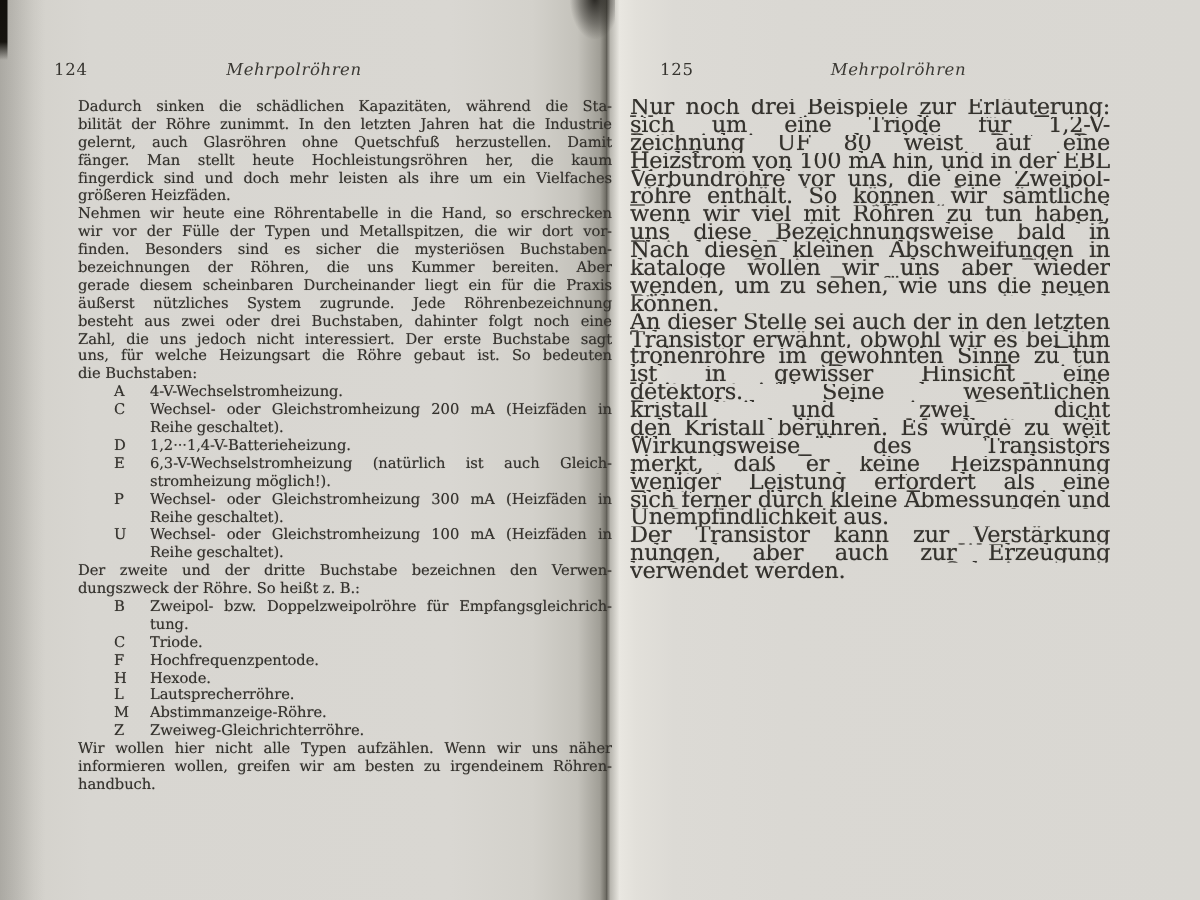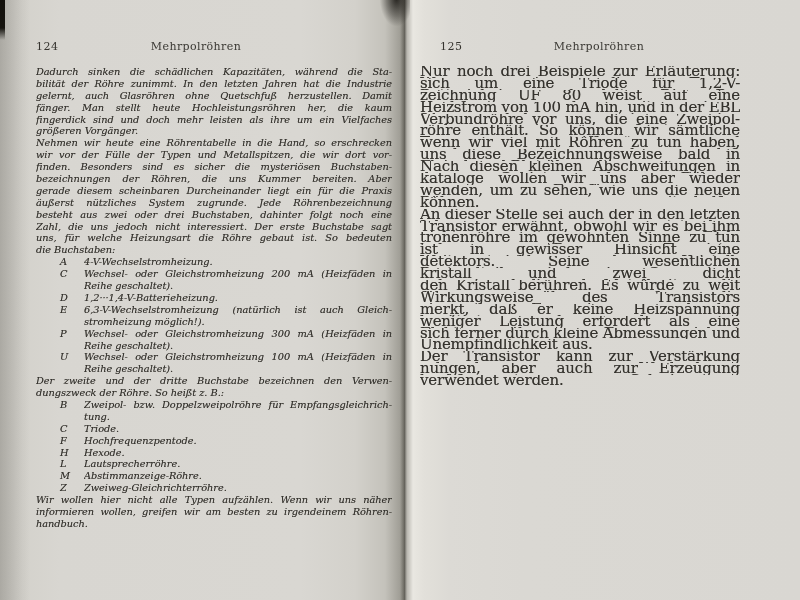--- a/index.html
+++ b/index.html
@@ -20,28 +20,28 @@
   .corner-mark{position:absolute;left:0;top:0;width:5px;height:40px;
     background:linear-gradient(180deg,#12100c 0%,#16140f 70%,rgba(22,20,15,0) 100%);}
   .spine-top-smudge{position:absolute;left:380px;top:-8px;width:30px;height:34px;
     background:radial-gradient(ellipse at 55% 20%,rgba(18,16,12,0.85) 0%,rgba(18,16,12,0.35) 45%,rgba(18,16,12,0) 72%);}
   .left-edge-shade{position:absolute;left:0;top:0;width:30px;height:600px;
     background:linear-gradient(90deg,rgba(75,73,66,0.22),rgba(75,73,66,0));}
 
   .pagenum{position:absolute;top:40px;font-size:11px;color:#36342f;letter-spacing:0.5px;}
   .pagenum-left{left:36px;}
   .pagenum-right{left:440px;width:318px;text-align:left;}
-  .running-header{position:absolute;top:40px;font-size:11px;
+  .running-header{position:absolute;top:40px;font-style:italic;font-size:11px;
     color:#3a3833;letter-spacing:0.4px;text-align:center;}
   .header-left{left:36px;width:320px;}
   .header-right{left:440px;width:318px;}
 
   .text-block{position:absolute;top:66px;color:#34322d;
     text-shadow:0 0 0.5px rgba(52,50,45,0.55);}
-  .text-left{left:36px;width:356px;font-size:9.8px;letter-spacing:-0.05px;font-style:italic;}
+  .text-left{left:52px;width:356px;font-size:9.8px;letter-spacing:-0.05px;}
   .text-right{left:420px;width:320px;font-size:15px;letter-spacing:-0.2px;}
   .line{line-height:11.9px;height:11.9px;overflow:hidden;
     text-align:justify;text-align-last:justify;}
   .line.last{text-align-last:left;}
   .list-item{display:flex;padding-left:24px;}
   .list-item .letter{flex:none;width:24px;line-height:11.9px;}
   .list-item .item-lines{flex:1;min-width:0;}
 </style>
 </head>
 <body>
@@ -58,21 +58,21 @@
 <div class="running-header header-right">Mehrpolröhren</div>
 <div class="pagenum pagenum-right">125</div>
 
 <div class="text-block text-left" id="left-text">
     <div>
       <div class="line">Dadurch sinken die schädlichen Kapazitäten, während die Sta-</div>
       <div class="line">bilität der Röhre zunimmt. In den letzten Jahren hat die Industrie</div>
       <div class="line">gelernt, auch Glasröhren ohne Quetschfuß herzustellen. Damit</div>
       <div class="line">fänger. Man stellt heute Hochleistungsröhren her, die kaum</div>
       <div class="line">fingerdick sind und doch mehr leisten als ihre um ein Vielfaches</div>
-      <div class="line last">größeren Vorgänger.</div>
+      <div class="line last">größeren Heizfäden.</div>
     </div>
     <div>
       <div class="line">Nehmen wir heute eine Röhrentabelle in die Hand, so erschrecken</div>
       <div class="line">wir vor der Fülle der Typen und Metallspitzen, die wir dort vor-</div>
       <div class="line">finden. Besonders sind es sicher die mysteriösen Buchstaben-</div>
       <div class="line">bezeichnungen der Röhren, die uns Kummer bereiten. Aber</div>
       <div class="line">gerade diesem scheinbaren Durcheinander liegt ein für die Praxis</div>
       <div class="line">äußerst nützliches System zugrunde. Jede Röhrenbezeichnung</div>
       <div class="line">besteht aus zwei oder drei Buchstaben, dahinter folgt noch eine</div>
       <div class="line">Zahl, die uns jedoch nicht interessiert. Der erste Buchstabe sagt</div>

